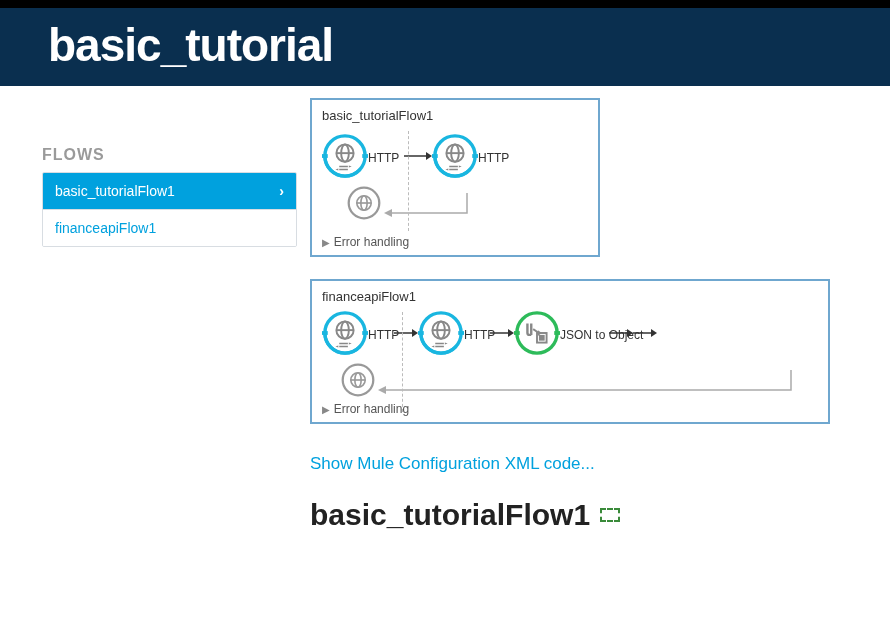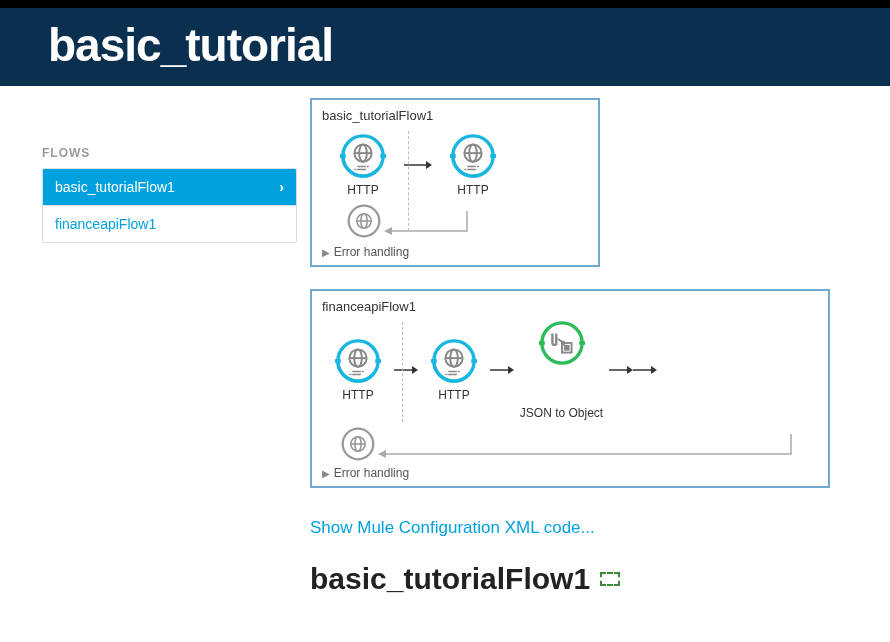--- a/index.html
+++ b/index.html
@@ -6,41 +6,41 @@
   body { font-family: "Helvetica Neue", Helvetica, Arial, sans-serif; background: #fff; width: 890px; }
   .topbar-black { background: #000; height: 8px; width: 100%; }
   .header {
     background: #0a2f4f;
     color: #fff;
     padding: 10px 0 14px 48px;
   }
   .header h1 { font-size: 46px; font-weight: 700; letter-spacing: -1px; }
   .content { display: flex; padding: 0; align-items: flex-start; }
   .sidebar { width: 310px; padding: 60px 0 0 42px; flex-shrink: 0; }
-  .flows-label { color: #9a9a9a; font-size: 12px; font-weight: 700; letter-spacing: 1px; margin-bottom: 8px; }
+  .flows-label { color: #9a9a9a; font-size: 16px; font-weight: 700; letter-spacing: 1px; margin-bottom: 8px; }
   .flow-list { border: 1px solid #d8dde2; border-radius: 2px; overflow: hidden; width: 255px; }
   .flow-item {
     padding: 10px 12px; font-size: 14px; position: relative;
     border-bottom: 1px solid #d8dde2; cursor: pointer;
   }
   .flow-item:last-child { border-bottom: none; }
   .flow-item.active { background: #00a1de; color: #fff; font-weight: 500; }
   .flow-item.inactive { background: #fff; color: #00a1de; }
   .flow-item .chev { position: absolute; right: 12px; top: 50%; transform: translateY(-50%); font-size: 14px; font-weight: bold; }
   .main { flex: 1; padding: 12px 12px 12px 0; }
   .flow-panel {
     border: 2px solid #6fa7cf; background: #fff; margin-bottom: 22px;
     padding: 8px 10px 6px 10px; position: relative;
   }
   .flow-panel.narrow { width: 290px; }
   .flow-panel.wide { width: 520px; }
   .panel-title { font-size: 13px; color: #333; margin-bottom: 6px; }
   .node-row { display: flex; align-items: center; margin: 4px 0 2px 0; }
-  .node { display: flex; flex-direction: column; align-items: center; width: 82px; }
-  .node.wider { width: 95px; gap: 36px; }
+  .node { display: flex; flex-direction: row; align-items: center; width: 82px; }
+  .node.wider { width: 95px; }
   .node-circle { width: 46px; height: 46px; position: relative; }
   .node-label { font-size: 12px; color: #333; margin-top: 4px; text-align: center; white-space: nowrap; }
   .arrow { display: flex; align-items: center; height: 46px; }
   .arrow svg { display: block; }
   .vdash { border-left: 1.5px dashed #bbb; height: 100px; margin: 0 0 0 0; }
   .error-block { display: flex; align-items: center; margin: 6px 0 2px 2px; }
   .error-circle { width: 36px; height: 36px; }
   .return-arrow { flex: 1; height: 20px; }
   .error-handling-row { display: flex; align-items: center; margin-top: 4px; font-size: 12px; color: #555; }
   .error-handling-row .tri { font-size: 10px; color: #888; margin-right: 4px; }

